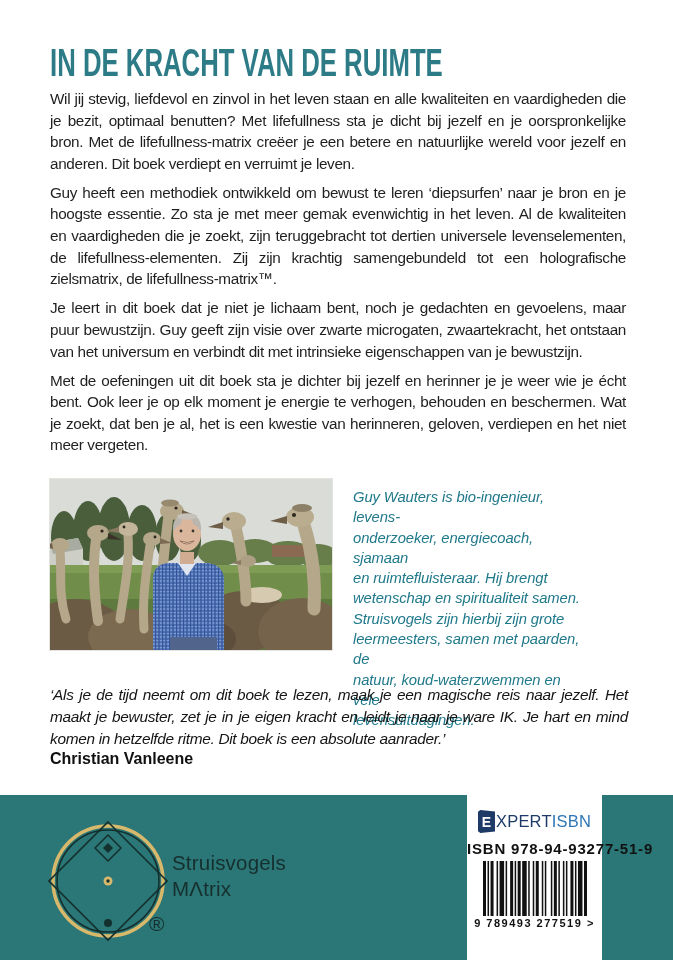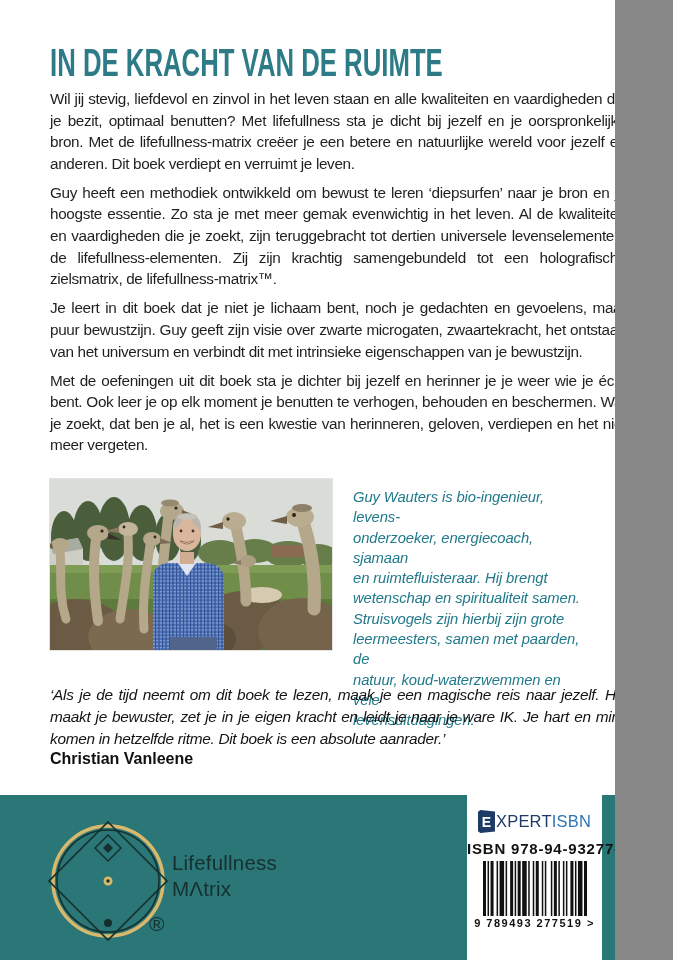--- a/index.html
+++ b/index.html
@@ -1,17 +1,17 @@
 <!DOCTYPE html>
 <html><head>
 <meta charset="utf-8">
 <style>
   html,body { margin:0; padding:0; background:#888; }
   .page {
-    position:relative; width:615px; height:960px; background:#ffffff;
+    position:relative; width:673px; height:960px; background:#ffffff;
     font-family:"Liberation Sans", sans-serif; overflow:hidden;
   }
   .book-title {
     position:absolute; left:50px; top:41px; margin:0;
     font-size:39px; font-weight:700; color:#2d7b87; white-space:nowrap;
     letter-spacing:0px; transform:scaleX(0.66); transform-origin:left top;
   }
   .body-text {
     position:absolute; left:50px; top:88px; width:576px;
     font-size:15.3px; line-height:21.6px; color:#1f1f1f;
@@ -54,21 +54,21 @@
 <body>
 
 <div class="page">
 
   <h1 class="book-title">IN DE KRACHT VAN DE RUIMTE</h1>
 
   <div class="body-text">
     <p>Wil jij stevig, liefdevol en zinvol in het leven staan en alle kwaliteiten en vaardigheden die je bezit, optimaal benutten? Met lifefullness sta je dicht bij jezelf en je oorspronkelijke bron. Met de lifefullness-matrix creëer je een betere en natuurlijke wereld voor jezelf en anderen. Dit boek verdiept en verruimt je leven.</p>
     <p>Guy heeft een methodiek ontwikkeld om bewust te leren ‘diepsurfen’ naar je bron en je hoogste essentie. Zo sta je met meer gemak evenwichtig in het leven. Al de kwaliteiten en vaardigheden die je zoekt, zijn teruggebracht tot dertien universele levenselementen, de lifefullness-elementen. Zij zijn krachtig samengebundeld tot een holografische zielsmatrix, de lifefullness-matrix™.</p>
     <p>Je leert in dit boek dat je niet je lichaam bent, noch je gedachten en gevoelens, maar puur bewustzijn. Guy geeft zijn visie over zwarte microgaten, zwaartekracht, het ontstaan van het universum en verbindt dit met intrinsieke eigenschappen van je bewustzijn.</p>
-    <p>Met de oefeningen uit dit boek sta je dichter bij jezelf en herinner je je weer wie je écht bent. Ook leer je op elk moment je benutten te verhogen, behouden en beschermen. Wat je zoekt, dat ben je al, het is een kwestie van herinneren, geloven, verdiepen en het niet meer vergeten.</p>
+    <p>Met de oefeningen uit dit boek sta je dichter bij jezelf en herinner je je weer wie je écht bent. Ook leer je op elk moment je energie te verhogen, behouden en beschermen. Wat je zoekt, dat ben je al, het is een kwestie van herinneren, geloven, verdiepen en het niet meer vergeten.</p>
   </div>
 
   <div class="photo-wrap">
     <svg viewBox="0 0 282 171" xmlns="http://www.w3.org/2000/svg">
       <defs>
         <pattern id="check" width="7" height="7" patternUnits="userSpaceOnUse">
           <rect width="7" height="7" fill="#4d72b4"></rect>
           <path d="M0 0.5H7 M0 4H7" stroke="#7e9cd2" stroke-width="1.3"></path>
           <path d="M0.5 0V7 M4 0V7" stroke="#35529a" stroke-width="1.3"></path>
         </pattern>
@@ -184,21 +184,21 @@
       <path d="M60 3 L119 62 L60 121 L1 62 Z" fill="none" stroke="#14302e" stroke-width="1.6"></path>
       <path d="M60 16 L73 29 L60 42 L47 29 Z" fill="none" stroke="#14302e" stroke-width="1.5"></path>
       <path d="M60 24 L65 29 L60 34 L55 29 Z" fill="#14302e"></path>
       <circle cx="60" cy="62" r="4.5" fill="#d8b96c"></circle>
       <circle cx="60" cy="62" r="1.7" fill="#14302e"></circle>
       <circle cx="60" cy="104" r="4" fill="#14302e"></circle>
     </svg>
     <span class="registered">®</span>
 
     <div class="logo-wordmark">
-      <div>Lifefullness</div>
+      <div>Struisvogels</div>
       <div>MΛtrix</div>
     </div>
 
     <div class="publisher-card">
       <div class="pub-logo">
         <span class="book-glyph">E</span>
           <span class="pub-bold">XPERT</span>
           <span class="pub-light">ISBN</span>
       </div>
       <div class="isbn">ISBN 978-94-93277-51-9</div>

